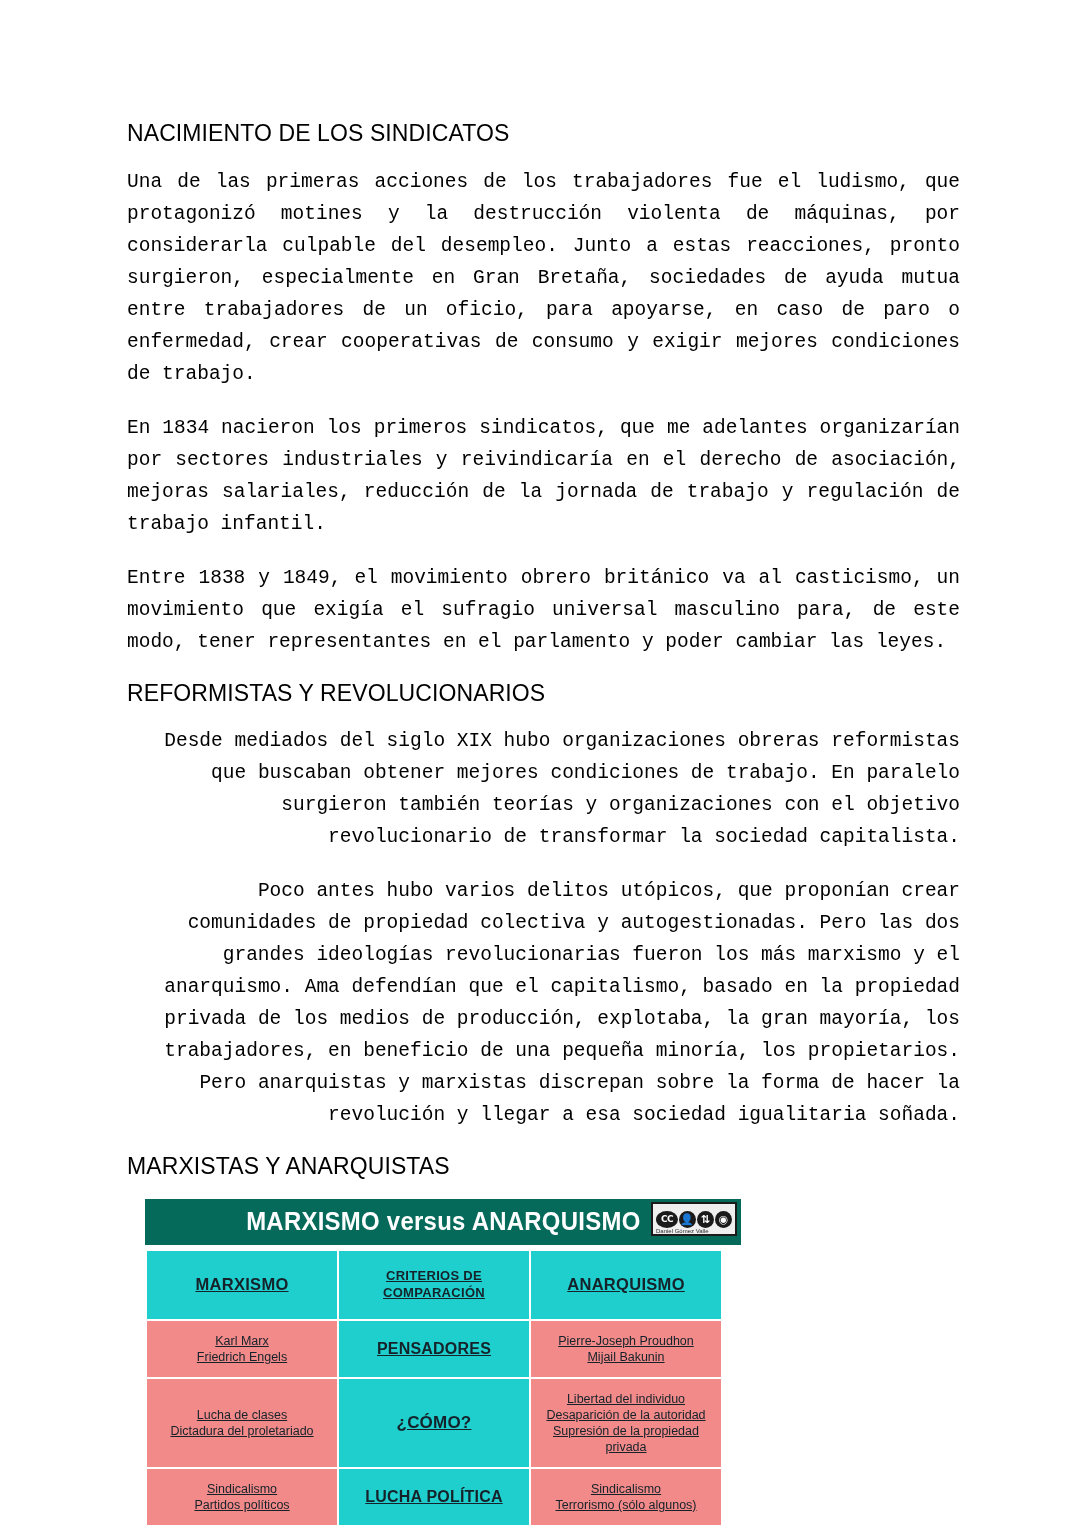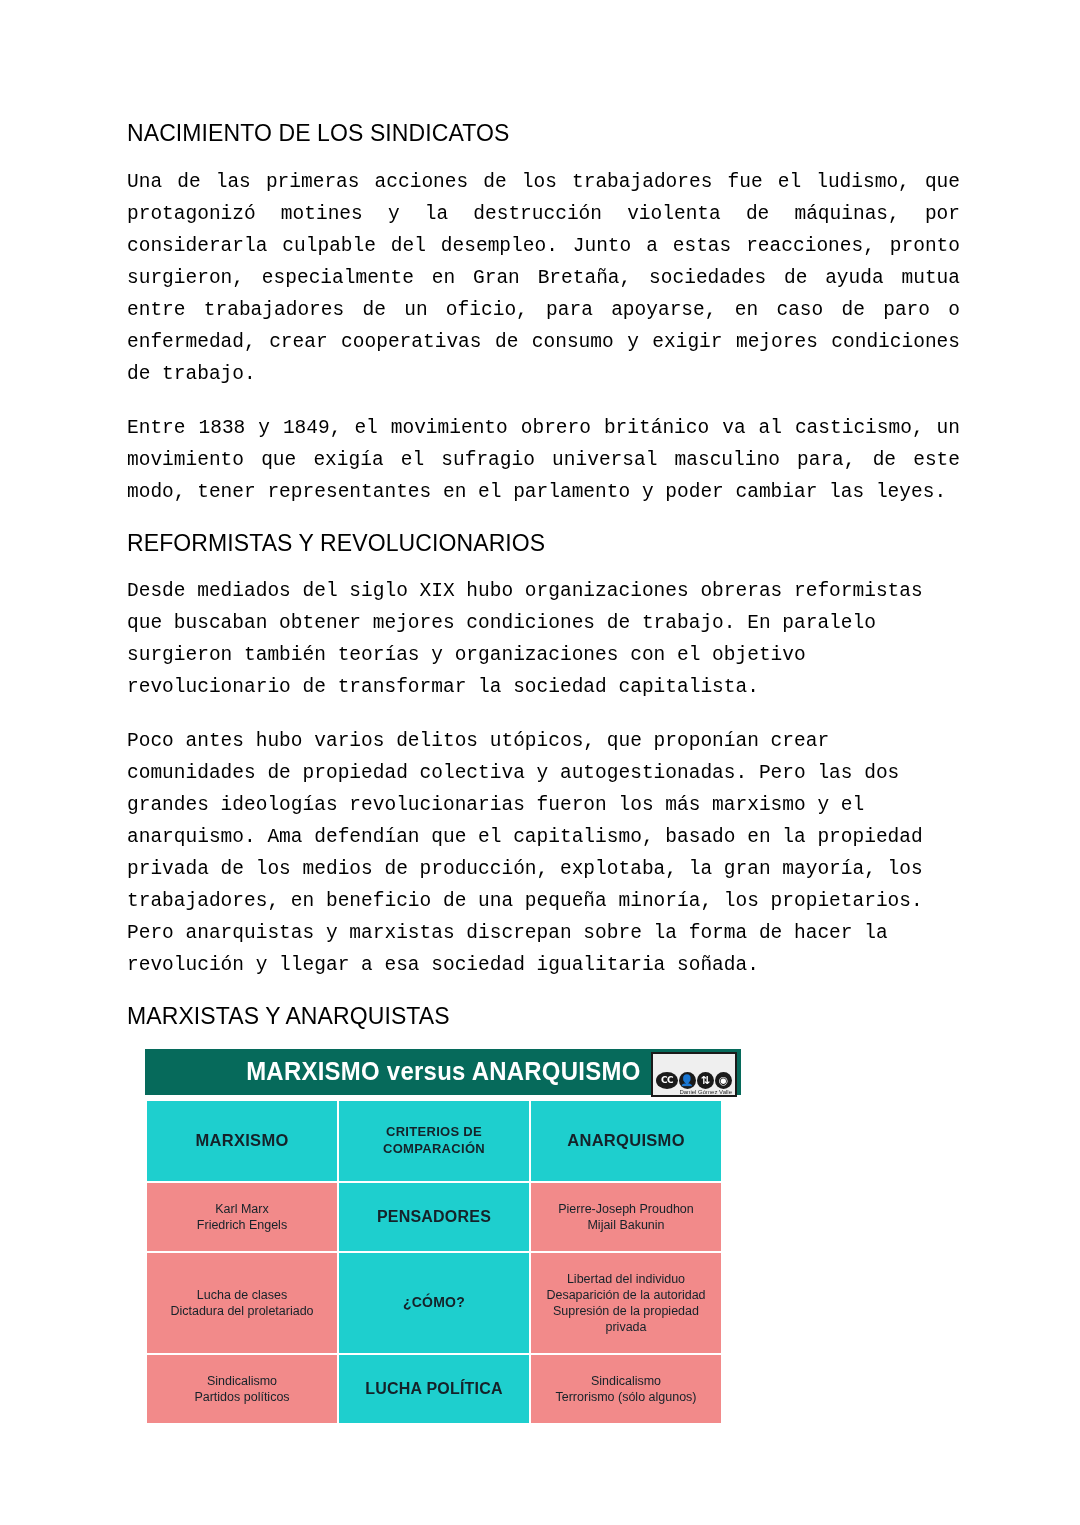--- a/index.html
+++ b/index.html
@@ -34,21 +34,21 @@
   .gap-before { margin-top: 36px; }
 
   p.body-text {
     font-family: Liberation Mono, monospace;
     font-size: 19.5px;
     line-height: 32px;
     margin: 0 0 22px 0;
     color: #000;
   }
   p.justified { text-align: justify; text-justify: inter-word; }
-  p.left { text-align: left; }
+  p.left { text-align: right; }
   p.tight { margin-bottom: 0; }
 
   
   .infographic {
     width: 596px;
     margin-left: 18px;
     margin-top: 8px;
   }
   .info-header {
     position: relative;
@@ -66,24 +66,24 @@
     font-weight: 700;
     letter-spacing: 0.3px;
     transform: scaleX(0.92);
   }
   .cc-badge {
     position: absolute;
     right: 4px;
     top: 3px;
     background: #efefef;
     border: 2px solid #1a1a1a;
-    padding: 18px 3px 0 3px;
+    padding: 7px 3px 0 3px;
     display: flex;
     flex-direction: column;
-    align-items: flex-end;
+    align-items: flex-start;
     line-height: 1;
   }
   .cc-icons { display: flex; gap: 1px; }
   .cc-circle {
     width: 17px; height: 17px;
     border-radius: 50%;
     background: #1a1a1a;
     color: #ffffff;
     font-size: 11px;
     font-weight: 700;
@@ -104,24 +104,25 @@
   table.compare {
     width: 578px;
     border-collapse: separate;
     border-spacing: 2px;
     margin-top: 4px;
     table-layout: fixed;
   }
   table.compare td {
     vertical-align: middle;
     text-align: center;
-    padding: 18px 4px;
+    padding: 12px 4px;
     font-family: "Liberation Sans Narrow", "Liberation Sans", sans-serif;
     color: #152229;
     line-height: 1.28;
+    text-decoration: underline;
   }
   td.side {
     background: #F28A8A;
     font-size: 12.5px;
     width: 192px;
     margin-left: 11px;
   }
   td.criteria {
     background: #1ECFCE;
     font-size: 16px;
@@ -133,32 +134,33 @@
     background: #1ECFCE;
     font-size: 16.5px;
     font-weight: 700;
     height: 44px;
     letter-spacing: 0.3px;
   }
   td.head.mid {
     font-size: 13px;
     font-weight: 700;
   }
-  td.criteria.small { font-size: 14px; text-align: center; }
+  td.criteria.small { font-size: 17px; text-align: center; }
   .cell-line { display: block; }
 </style>
 </head>
 <body>
 
 <div class="page">
 
   <h2 class="section-heading">NACIMIENTO DE LOS SINDICATOS</h2>
 
   <p class="body-text justified">Una de las primeras acciones de los trabajadores fue el ludismo, que protagonizó motines y la destrucción violenta de máquinas, por considerarla culpable del desempleo. Junto a estas reacciones, pronto surgieron, especialmente en Gran Bretaña, sociedades de ayuda mutua entre trabajadores de un oficio, para apoyarse, en caso de paro o enfermedad, crear cooperativas de consumo y exigir mejores condiciones de trabajo.</p>
 
+  <p class="body-text justified">En 1834 nacieron los primeros sindicatos, que me adelantes organizarían por sectores industriales y reivindicaría en el derecho de asociación, mejoras salariales, reducción de la jornada de trabajo y regulación de trabajo infantil.</p>
 
   <p class="body-text justified">Entre 1838 y 1849, el movimiento obrero británico va al casticismo, un movimiento que exigía el sufragio universal masculino para, de este modo, tener representantes en el parlamento y poder cambiar las leyes.</p>
 
   <h2 class="section-heading gap-before">REFORMISTAS Y REVOLUCIONARIOS</h2>
 
   <p class="body-text left">Desde mediados del siglo XIX hubo organizaciones obreras reformistas  que buscaban obtener mejores condiciones de trabajo. En paralelo surgieron también teorías y organizaciones con el objetivo revolucionario de transformar la sociedad capitalista.</p>
 
   <p class="body-text left tight">Poco antes hubo varios delitos utópicos, que proponían crear comunidades de propiedad colectiva y autogestionadas. Pero las dos grandes ideologías revolucionarias fueron los más marxismo y el anarquismo. Ama defendían que el capitalismo, basado en la propiedad privada de los medios de producción, explotaba, la gran mayoría, los trabajadores, en beneficio de una pequeña minoría, los propietarios.</p>
 
 

